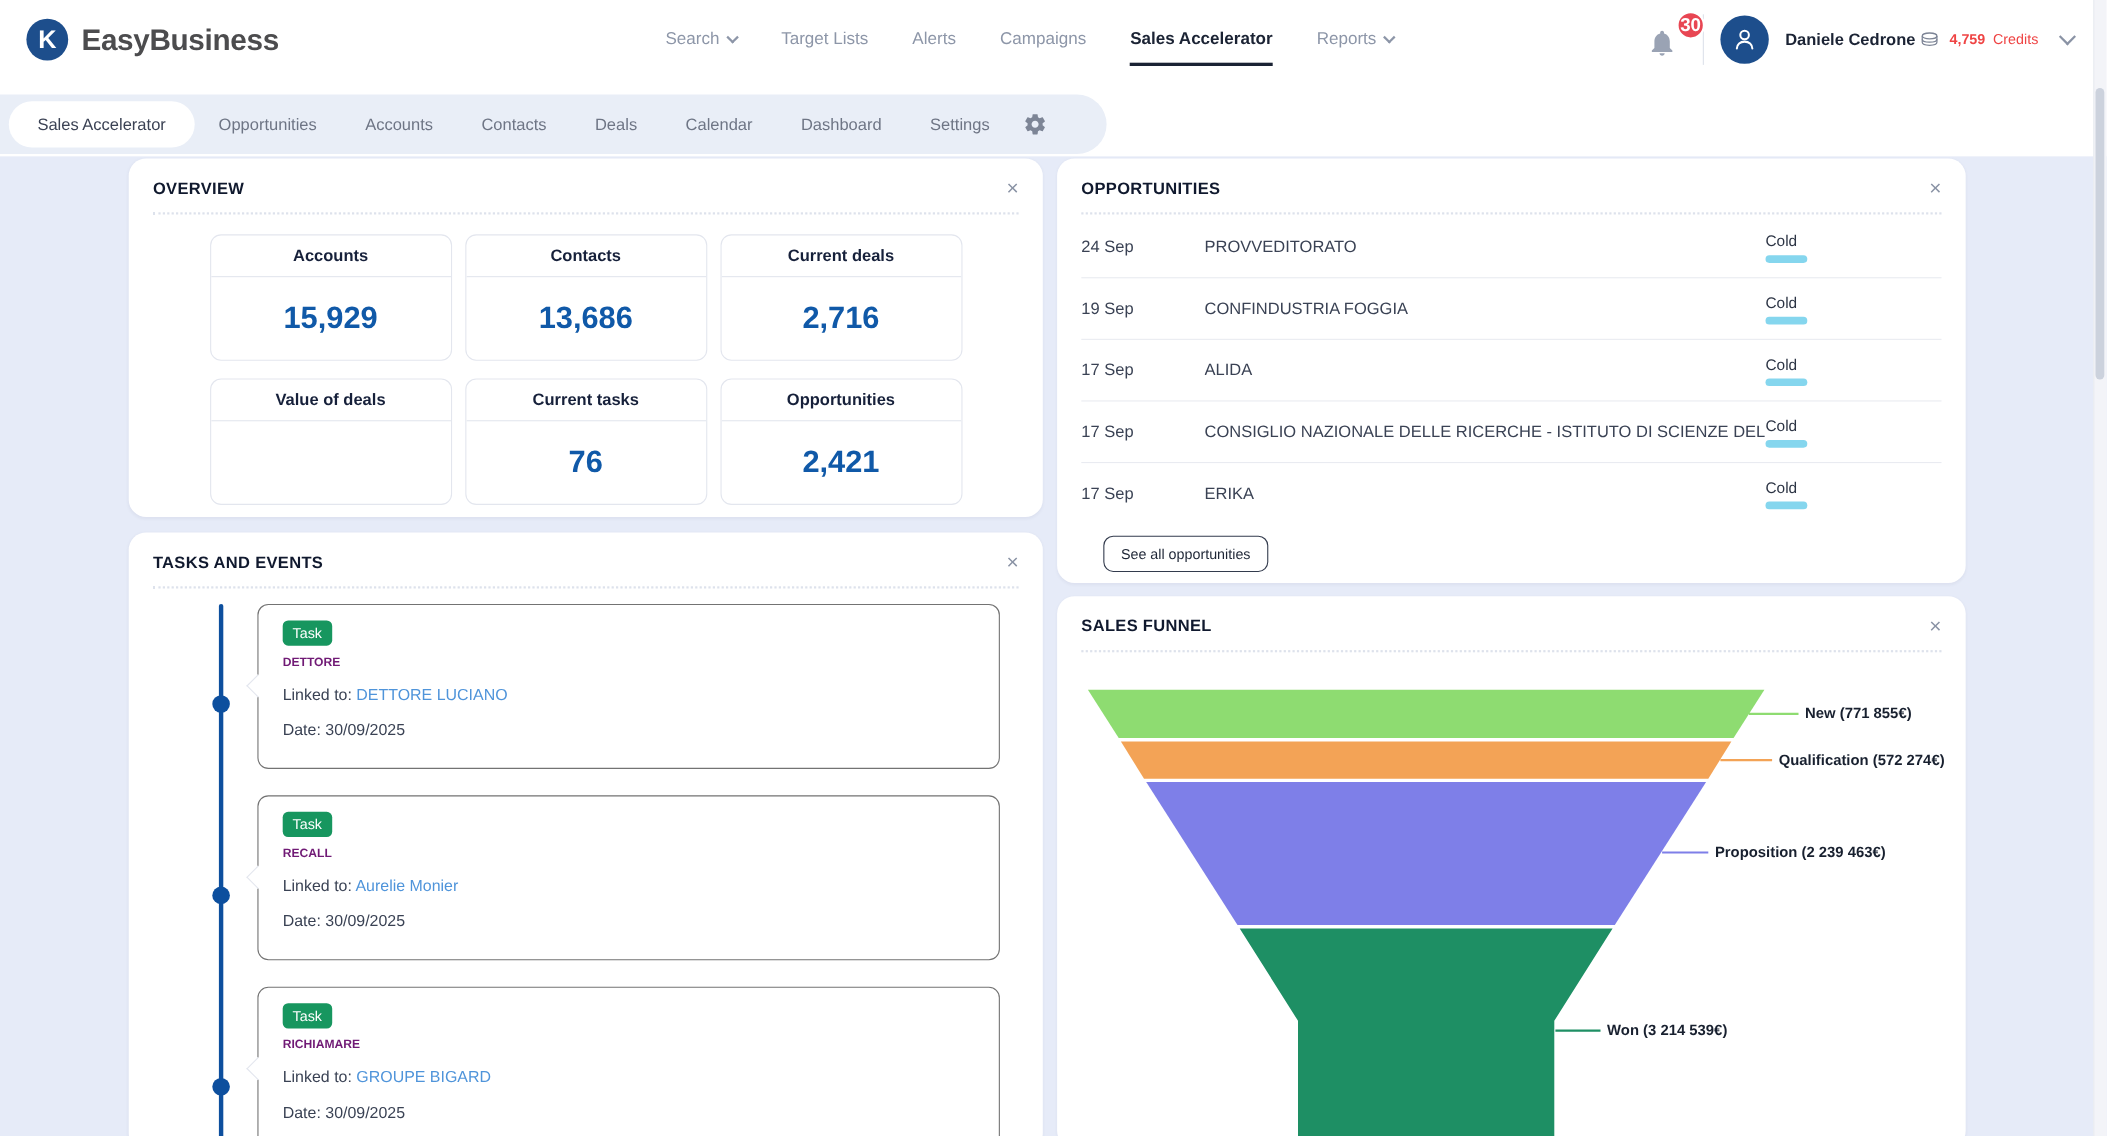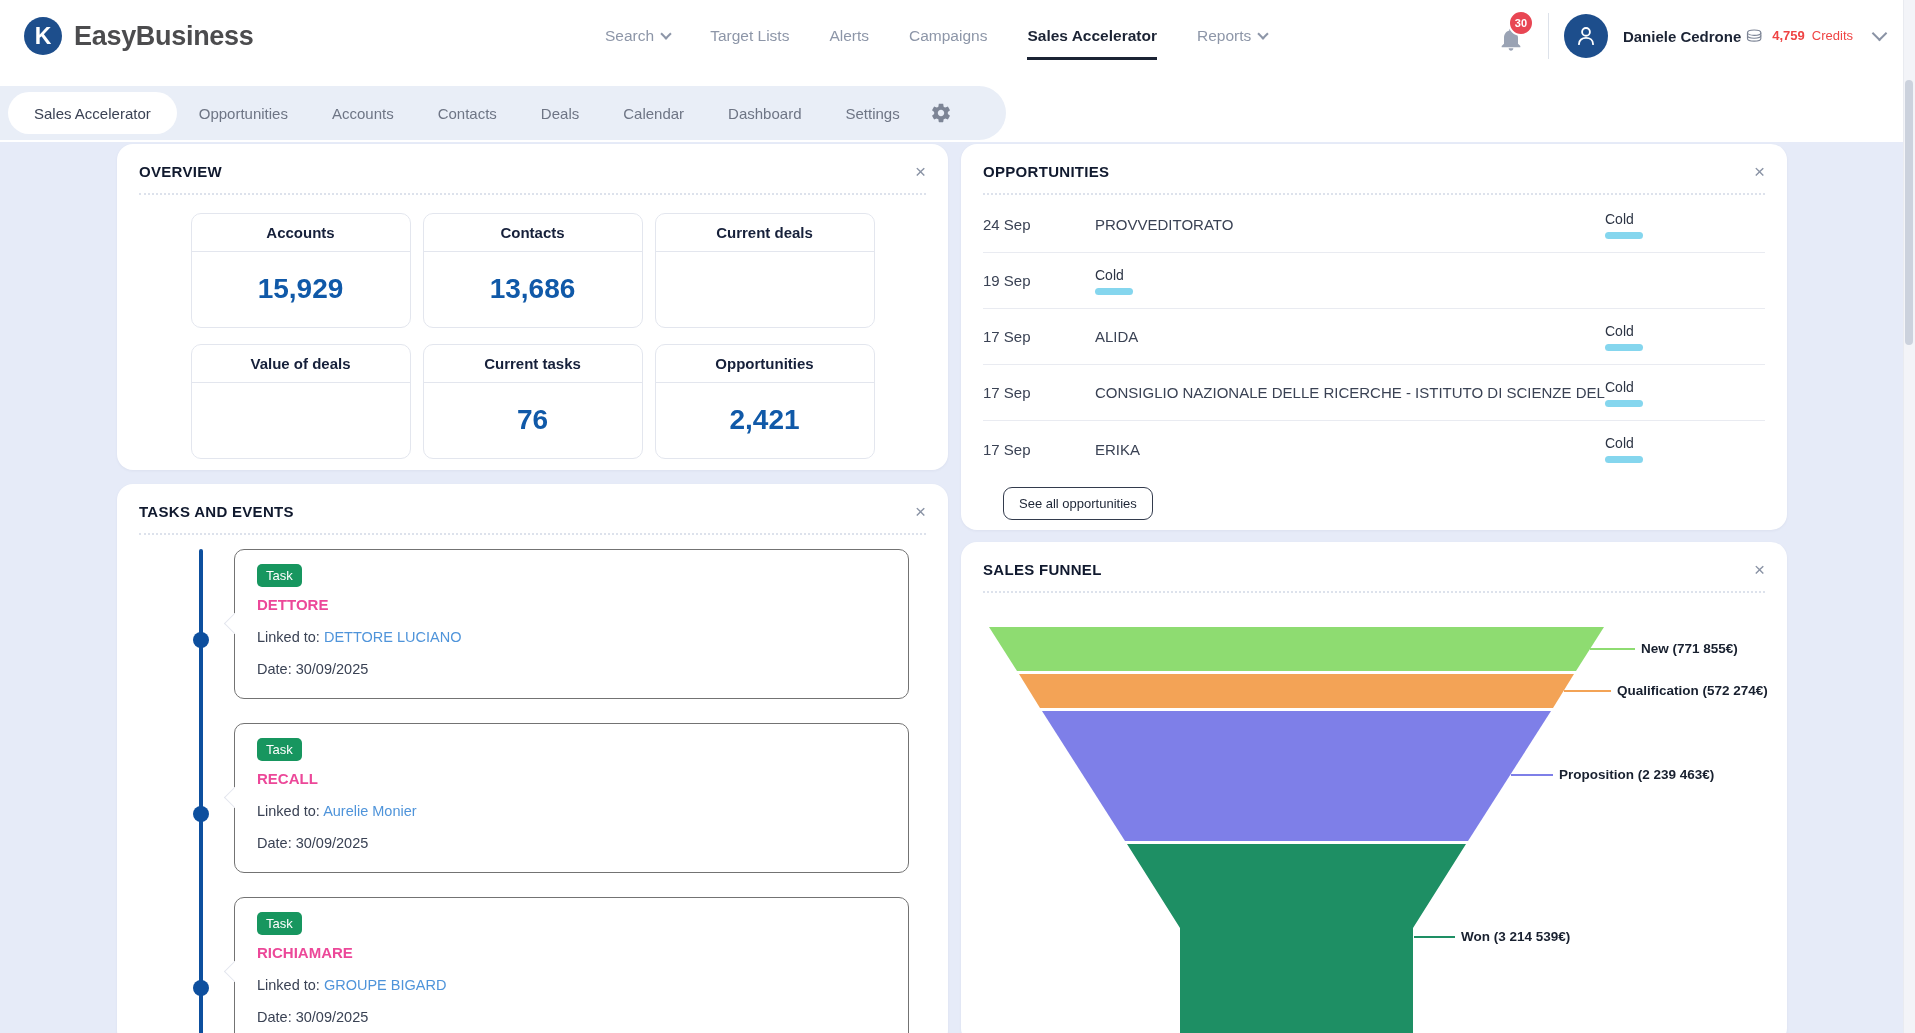--- a/index.html
+++ b/index.html
@@ -13,21 +13,21 @@
     color:#fff; display:flex; align-items:center; justify-content:center; font-weight:800; font-size:23px; }
   .brand { font-size:27px; font-weight:bold; color:#4c4c4e; letter-spacing:-0.3px; }
   .nav { position:absolute; left:605px; top:0; height:72px; display:flex; gap:40px; }
   .nav-item { display:flex; align-items:center; gap:8px; color:#8d96a8; font-size:15.5px; position:relative; height:72px; cursor:pointer; white-space:nowrap; }
   .nav-item.active { color:#1b2334; font-weight:bold; }
   .nav-item.active::after { content:""; position:absolute; left:0; right:0; bottom:12px; height:3px; background:#1b2334; }
   .chev { width:8px; height:8px; border-right:2px solid currentColor; border-bottom:2px solid currentColor;
     transform:rotate(45deg); margin-top:-4px; }
   .hright { position:absolute; right:30px; top:0; height:72px; display:flex; align-items:center; gap:15px; }
   .bell-wrap { position:relative; width:36px; height:40px; cursor:pointer; }
-  .badge { position:absolute; top:-6px; left:11px; background:var(--badge_red); color:#fff; font-size:11px;
+  .badge { position:absolute; top:-6px; left:27px; background:var(--badge_red); color:#fff; font-size:17px;
     font-weight:bold; border-radius:50%; width:26px; height:26px; display:flex; align-items:center; justify-content:center;
     border:2px solid #fff; }
   .vdiv { width:1px; height:46px; background:#dde2ea; }
   .avatar { width:44px; height:44px; border-radius:50%; background:var(--brand_blue);
     display:flex; align-items:center; justify-content:center; cursor:pointer; }
   .uinfo { display:flex; flex-direction:row; align-items:flex-start; gap:4px; }
   .uname { font-weight:bold; font-size:15px; color:#1b2334; }
   .credits { display:flex; align-items:flex-start; gap:7px; font-size:13px; color:#ef4444; }
   .credits b { font-weight:bold; }
   .big-chev { width:11px; height:11px; border-right:2.4px solid #8a93a5; border-bottom:2.4px solid #8a93a5;
@@ -76,21 +76,21 @@
   .tl { position:relative; margin-top:14px; }
   .tl-line { position:absolute; left:82px; top:0; width:4px; height:520px; border-radius:2px; background:var(--timeline_blue); }
   .tl-dot { position:absolute; left:76px; width:16px; height:16px; border-radius:50%; background:var(--timeline_blue); }
   .task-item { position:relative; margin:0 39px 24px 117px; height:150px; border:1px solid #737373;
     border-radius:10px; padding:14px 22px; background:#fff; }
   .task-item:first-of-type { margin-top:16px; }
   .task-item::before { content:""; position:absolute; left:-8px; top:50%; margin-top:-8px; width:14px; height:14px;
     background:#fff; border-left:1px solid #e3e6ee; border-bottom:1px solid #e3e6ee; transform:rotate(45deg); }
   .task-badge { display:inline-block; background:var(--task_badge_green); color:#fff; font-size:13px;
     padding:4px 9px; border-radius:5px; }
-  .task-title { font-weight:bold; font-size:15px; color:#ec4899; margin-top:9px; }
+  .task-title { font-weight:bold; font-size:11px; color:#701a75; margin-top:9px; }
   .task-line { font-size:14.5px; color:#3a4254; margin-top:16px; }
   .task-link { color:var(--link_blue); cursor:pointer; }
 
   
   .funnel-svg { display:block; margin-top:14px; }
   .funnel-label { font-size:13.5px; font-weight:bold; fill:#18202f; }
 
   
   .scrollbar { position:absolute; right:0; top:0; width:12px; height:1033px; background:#f3f4f8; border-left:1px solid #e9ebf0; z-index:9; }
   .scroll-thumb { position:absolute; right:2px; top:80px; width:8px; height:265px; border-radius:4px; background:#ccd2dd; }
@@ -185,20 +185,21 @@
       <div class="stat">
         <div class="stat-label">Accounts</div>
         <div class="stat-value">15,929</div>
       </div>
       <div class="stat">
         <div class="stat-label">Contacts</div>
         <div class="stat-value">13,686</div>
       </div>
       <div class="stat">
         <div class="stat-label">Current deals</div>
+        <div class="stat-value">2,716</div>
       </div>
       <div class="stat">
         <div class="stat-label">Value of deals</div>
       </div>
       <div class="stat">
         <div class="stat-label">Current tasks</div>
         <div class="stat-value">76</div>
       </div>
       <div class="stat">
         <div class="stat-label">Opportunities</div>
@@ -217,20 +218,21 @@
       <div class="opp-row">
         <div class="opp-date">24 Sep</div>
         <div class="opp-name">PROVVEDITORATO</div>
         <div class="opp-status">
           <div class="opp-status-label">Cold</div>
           <div class="opp-bar"></div>
         </div>
       </div>
       <div class="opp-row">
         <div class="opp-date">19 Sep</div>
+        <div class="opp-name">CONFINDUSTRIA FOGGIA</div>
         <div class="opp-status">
           <div class="opp-status-label">Cold</div>
           <div class="opp-bar"></div>
         </div>
       </div>
       <div class="opp-row">
         <div class="opp-date">17 Sep</div>
         <div class="opp-name">ALIDA</div>
         <div class="opp-status">
           <div class="opp-status-label">Cold</div>

